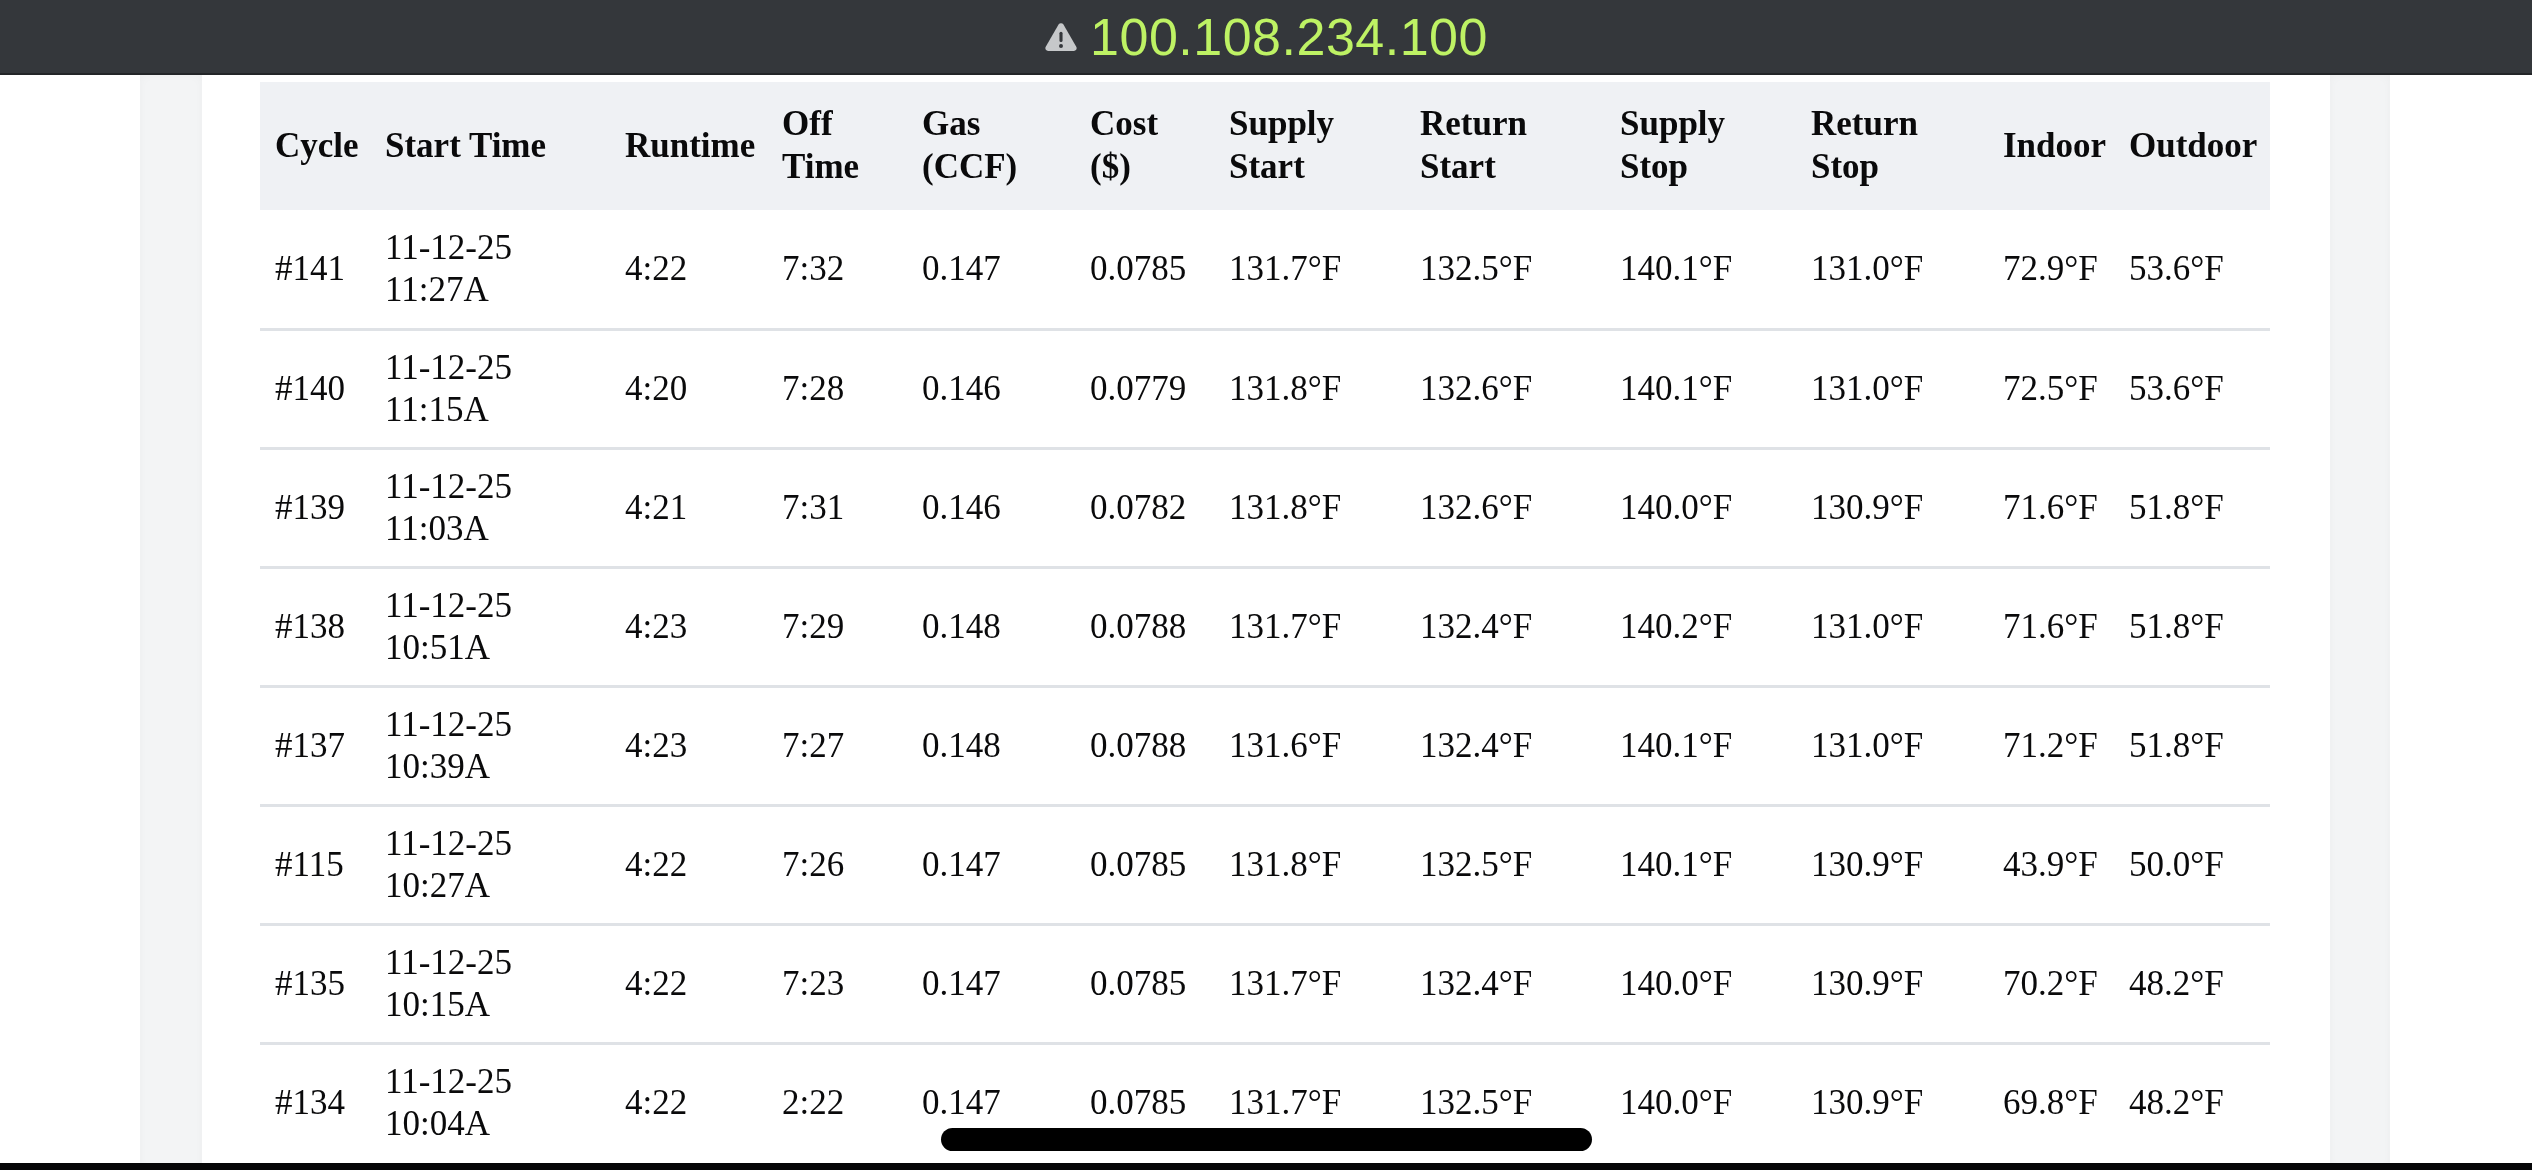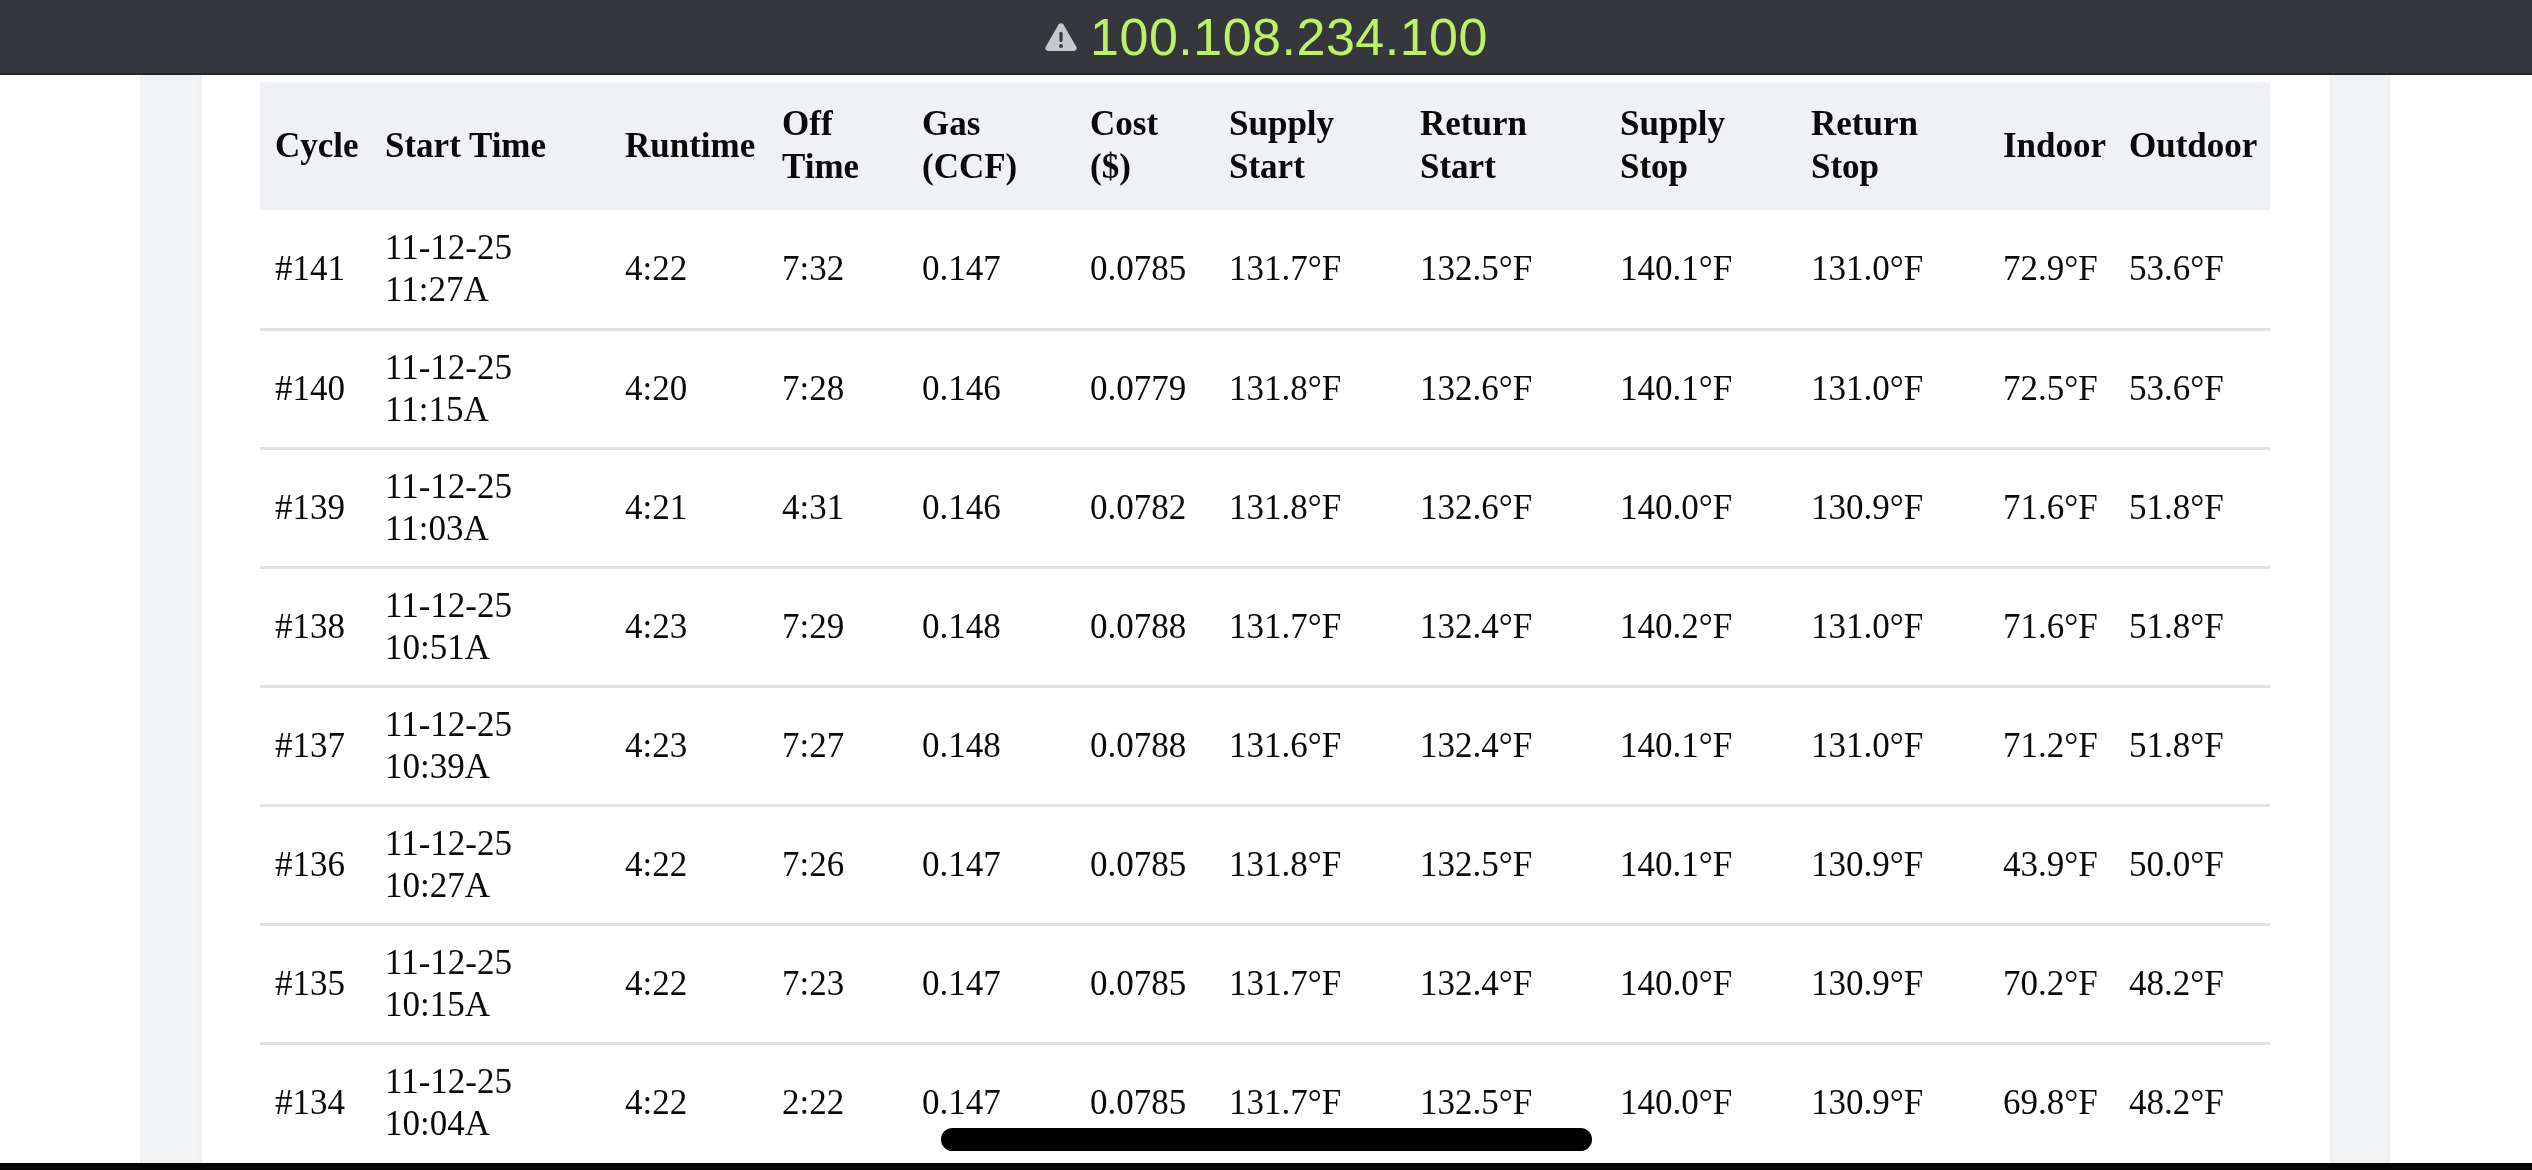--- a/index.html
+++ b/index.html
@@ -178,21 +178,21 @@
           <td>140.1°F</td>
           <td>131.0°F</td>
           <td>72.5°F</td>
           <td>53.6°F</td>
         </tr>
         <tr>
           <td>#139</td>
           <td>11-12-25
 11:03A</td>
           <td>4:21</td>
-          <td>4:31</td>
+          <td>7:31</td>
           <td>0.146</td>
           <td>0.0782</td>
           <td>131.8°F</td>
           <td>132.6°F</td>
           <td>140.0°F</td>
           <td>130.9°F</td>
           <td>71.6°F</td>
           <td>51.8°F</td>
         </tr>
         <tr>
@@ -219,21 +219,21 @@
           <td>0.148</td>
           <td>0.0788</td>
           <td>131.6°F</td>
           <td>132.4°F</td>
           <td>140.1°F</td>
           <td>131.0°F</td>
           <td>71.2°F</td>
           <td>51.8°F</td>
         </tr>
         <tr>
-          <td>#136</td>
+          <td>#115</td>
           <td>11-12-25
 10:27A</td>
           <td>4:22</td>
           <td>7:26</td>
           <td>0.147</td>
           <td>0.0785</td>
           <td>131.8°F</td>
           <td>132.5°F</td>
           <td>140.1°F</td>
           <td>130.9°F</td>

